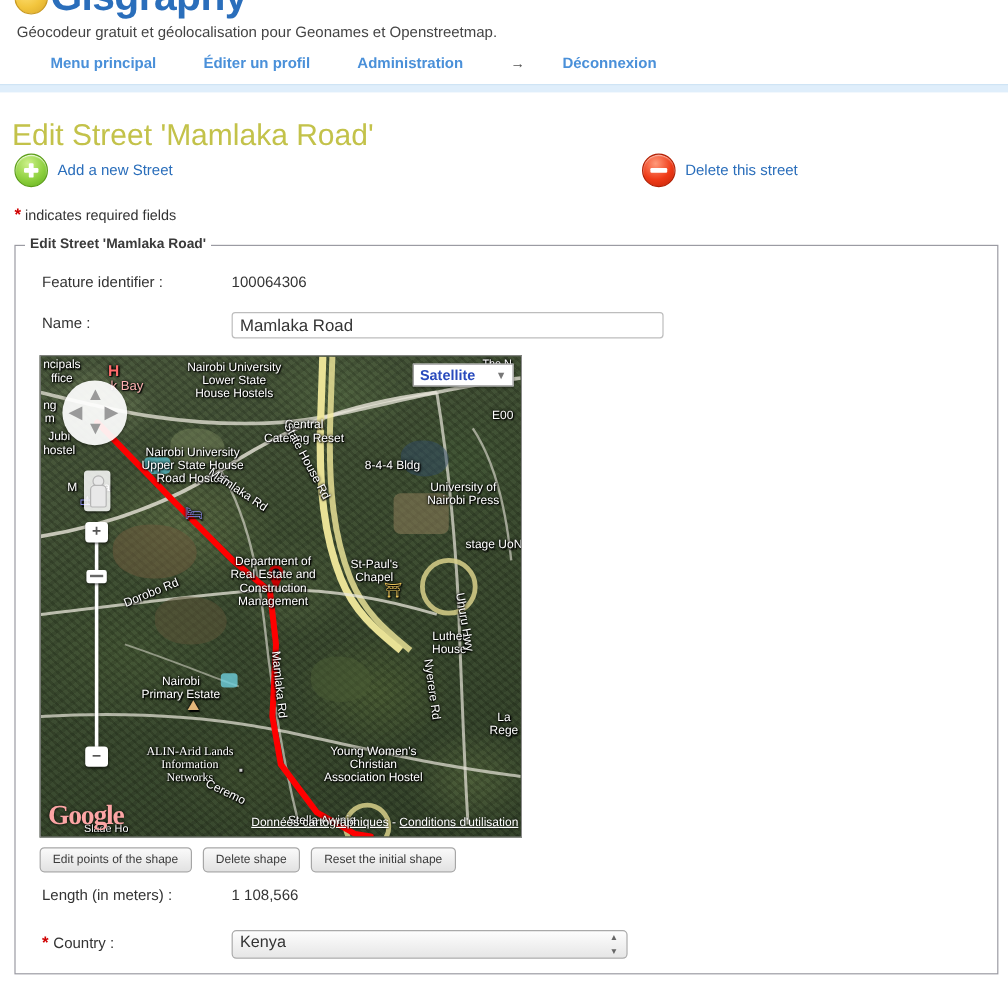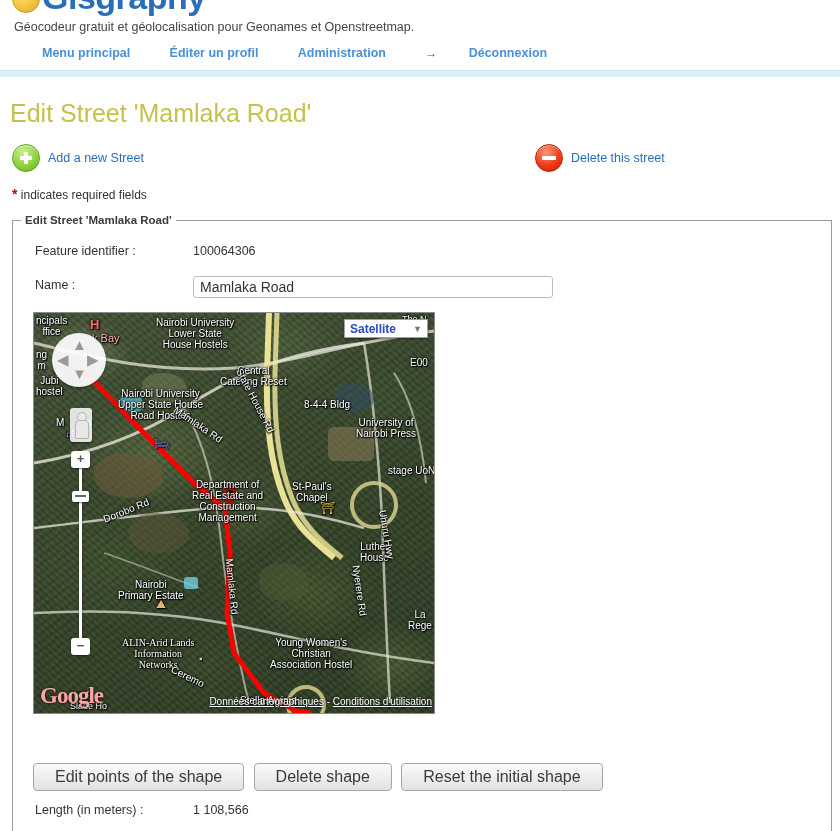--- a/index.html
+++ b/index.html
@@ -47,21 +47,21 @@
     margin-top: 2px;
   }
 
   
   .page-title {
     font-size: 25px; color: #c3c24a; padding: 22px 0 0 10px;
     font-weight: normal; letter-spacing: 0px;
   }
 
   
-  .actions { position: relative; height: 34px; margin-top: 16px; }
+  .actions { position: relative; height: 34px; }
   .action { position: absolute; display: flex; align-items: center; }
   .action-add { left: 12px; top: 0; }
   .action-del { left: 535px; top: 0; }
   .action a { color: #2a6ebb; font-size: 12.5px; text-decoration: none; margin-left: 8px; }
   .icon-circle {
     width: 26px; height: 26px; border-radius: 50%;
     position: relative; display: inline-block;
   }
   .icon-add {
     background: radial-gradient(circle at 40% 28%, #cdf08a 0%, #8fd13f 55%, #5fae1a 100%);
@@ -229,22 +229,22 @@
     font-size: 10px; color: #fff; text-shadow: 0 0 2px #000;
   }
   .attrib a { color: #fff; text-decoration: underline; }
 
   
   .btn-row { position: relative; margin: 8px 0 0 20px; }
   .btn {
     display: inline-block; margin-right: 6px;
     background: linear-gradient(#fafafa, #e2e2e2);
     border: 1px solid #a6a6a6; border-radius: 4px;
-    padding: 4px 21px; font-size: 16px; color: #3b3b3b;
-    font-family: "Liberation Sans", sans-serif; cursor: default; margin-top: 41px;
+    padding: 4px 10px; font-size: 10px; color: #3b3b3b;
+    font-family: "Liberation Sans", sans-serif; cursor: default;
   }
 </style>
 </head>
 <body>
 
 <div id="page">
 
   <div class="header">
     <div class="logo-row">
       <div class="logo"><span class="globe"></span><span>Gisgraphy</span></div>

